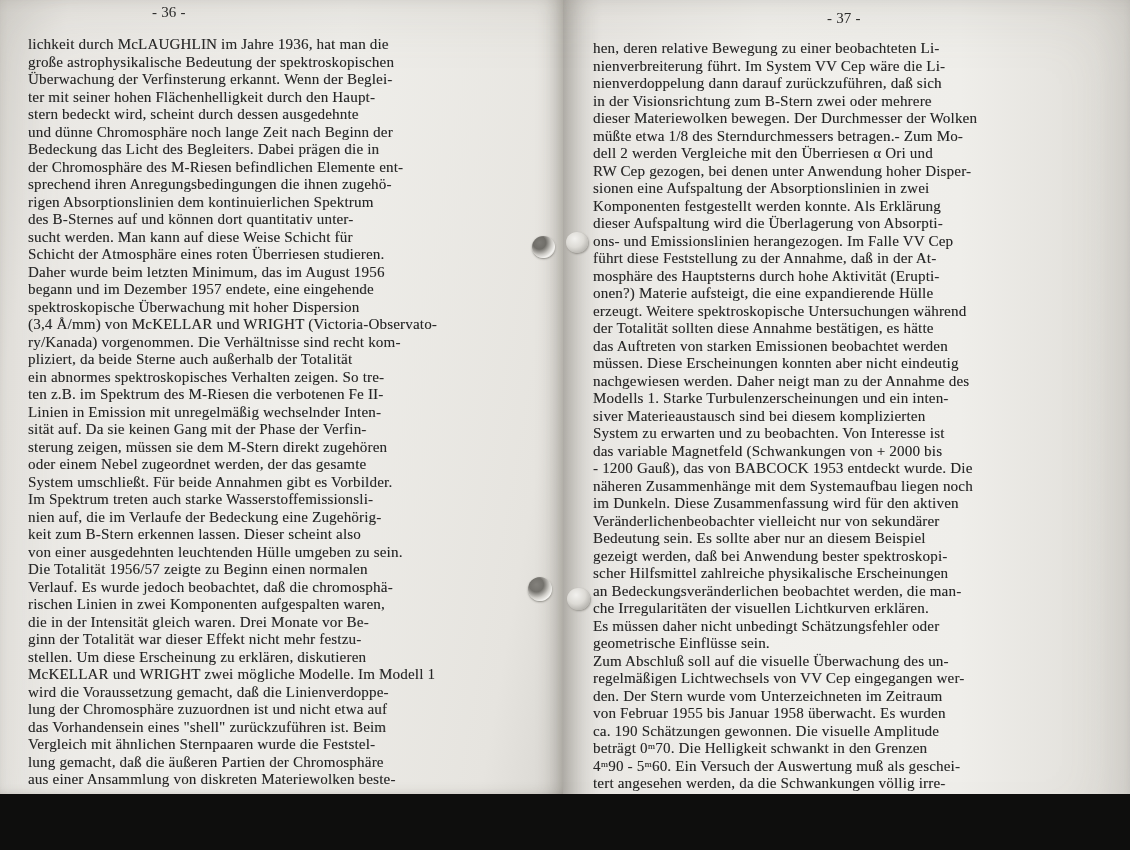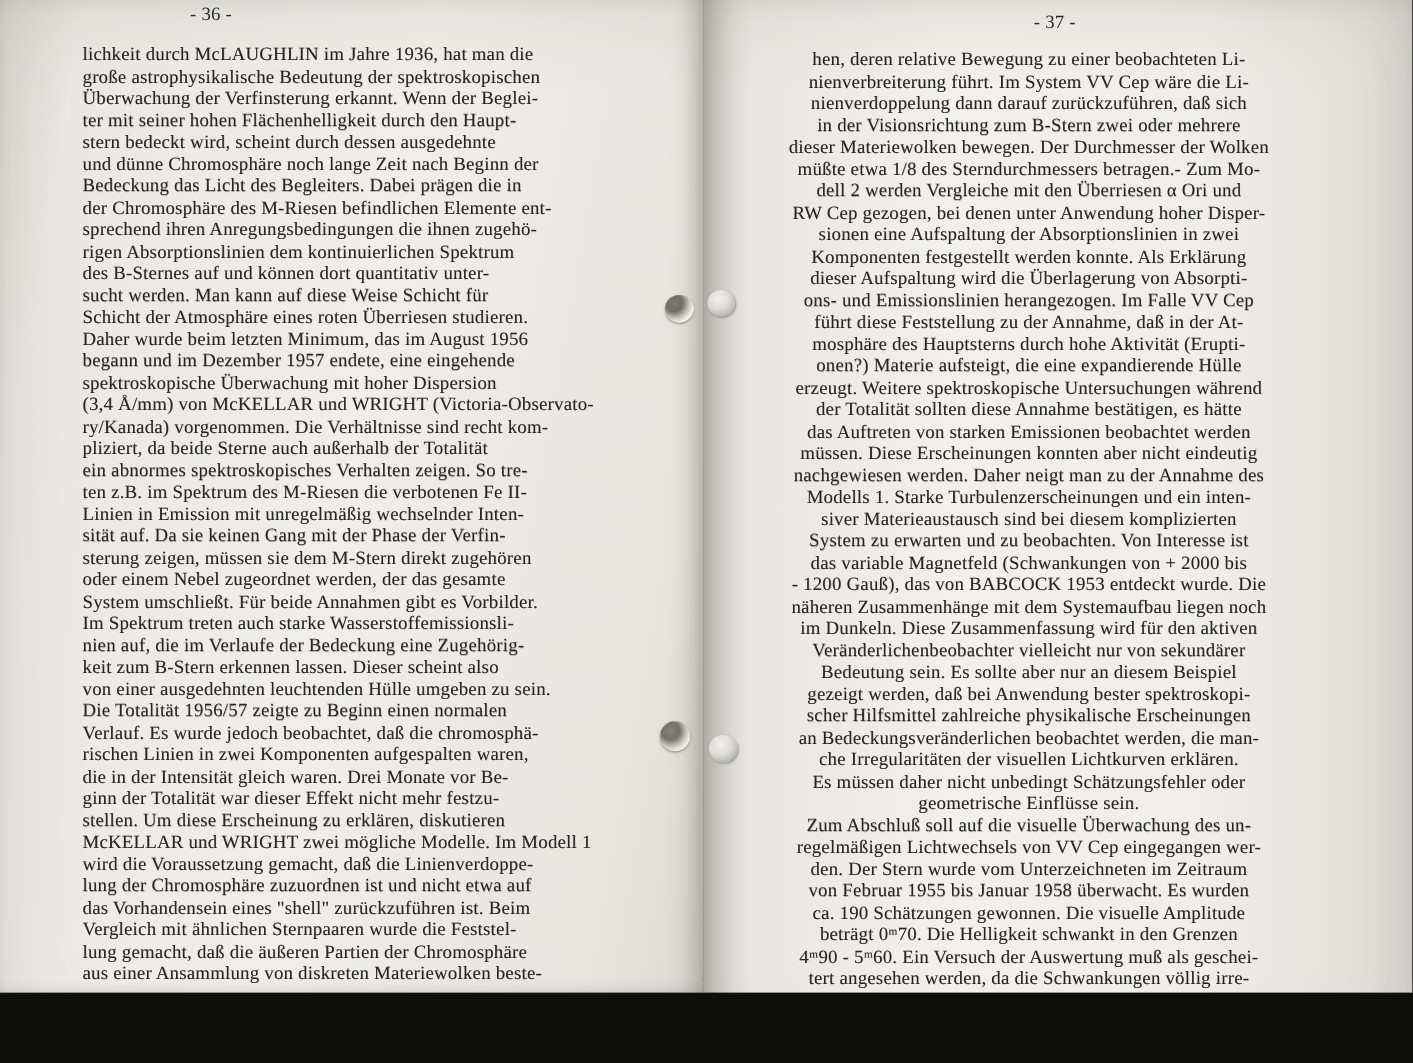--- a/index.html
+++ b/index.html
@@ -13,27 +13,27 @@
   .spine-dark{position:absolute;left:557px;top:788px;width:17px;height:62px;background:#151514;
               filter:blur(1px);}
   
   .page{position:absolute;top:0;}
   .page-left{left:0;width:563px;height:801px;
     background:linear-gradient(100deg,#dbd9d4 0%,#eae8e4 10%,#eeedе9 45%,#efeeea 55%,#e6e4df 88%,#d8d6d1 100%),#ebe9e5;
     background:linear-gradient(100deg,#dbd9d4 0%,#eae8e4 10%,#efeeea 50%,#e6e4df 88%,#d8d6d1 100%);
     box-shadow:inset -16px 0 20px -10px rgba(75,70,60,.38), inset 0 -10px 14px -8px rgba(90,85,75,.45);}
   .page-right{left:563px;width:567px;height:833px;
     background:linear-gradient(90deg,#d7d5d0 0%,#e9e7e3 7%,#f1f0ec 35%,#efeeea 70%,#e2e0db 94%,#d9d7d2 100%);
-    box-shadow:inset 20px 0 24px -12px rgba(75,70,60,.35), inset 0 -8px 12px -7px rgba(95,90,80,.4);text-align:center;}
+    box-shadow:inset 20px 0 24px -12px rgba(75,70,60,.35), inset 0 -8px 12px -7px rgba(95,90,80,.4);}
   
   .pagenum{position:absolute;font-size:15px;color:#262626;letter-spacing:.2px;}
   .pn-left{left:152px;top:4px;}
   .pn-right{left:264px;top:10px;}
   .text{position:absolute;font-size:15px;line-height:17.5px;letter-spacing:.2px;color:#262626;
-        white-space:pre;text-shadow:.3px .3px 0 rgba(45,45,45,.35);margin-left:38px;}
+        white-space:pre;text-shadow:.3px .3px 0 rgba(45,45,45,.35);}
   .text-left{left:28px;top:36px;}
   .text-right{left:30px;top:40px;}
   .line{height:17.5px;}
   
   .hole{position:absolute;border-radius:50%;}
   .hole-l1{left:532px;top:236px;width:23px;height:22px;
     background:radial-gradient(circle at 32% 30%,#7d7b76 0%,#6f6d68 30%,#c9c7c2 55%,#f3f2ef 72%,#aeaca7 100%);
     box-shadow:0 1px 2px rgba(60,58,52,.5);}
   .hole-l2{left:528px;top:577px;width:24px;height:24px;
     background:radial-gradient(circle at 35% 32%,#83817c 0%,#74726d 32%,#cfcdc8 58%,#f4f3f0 75%,#a8a6a1 100%);

